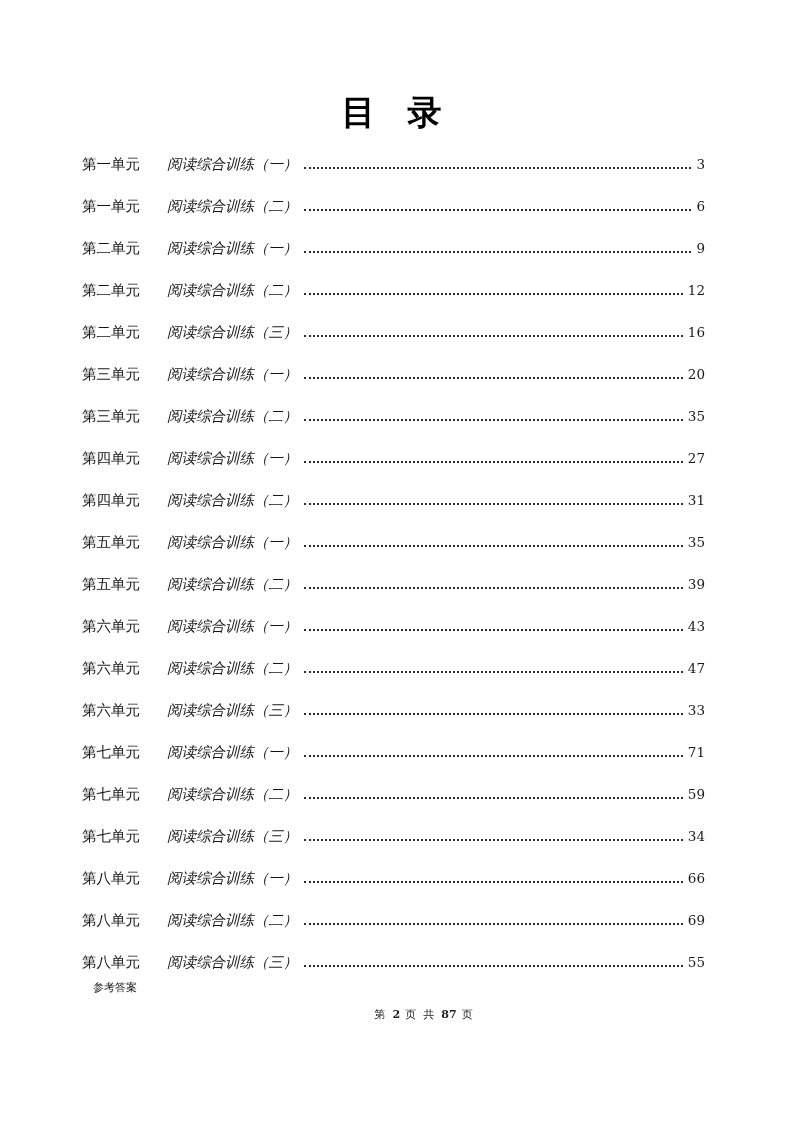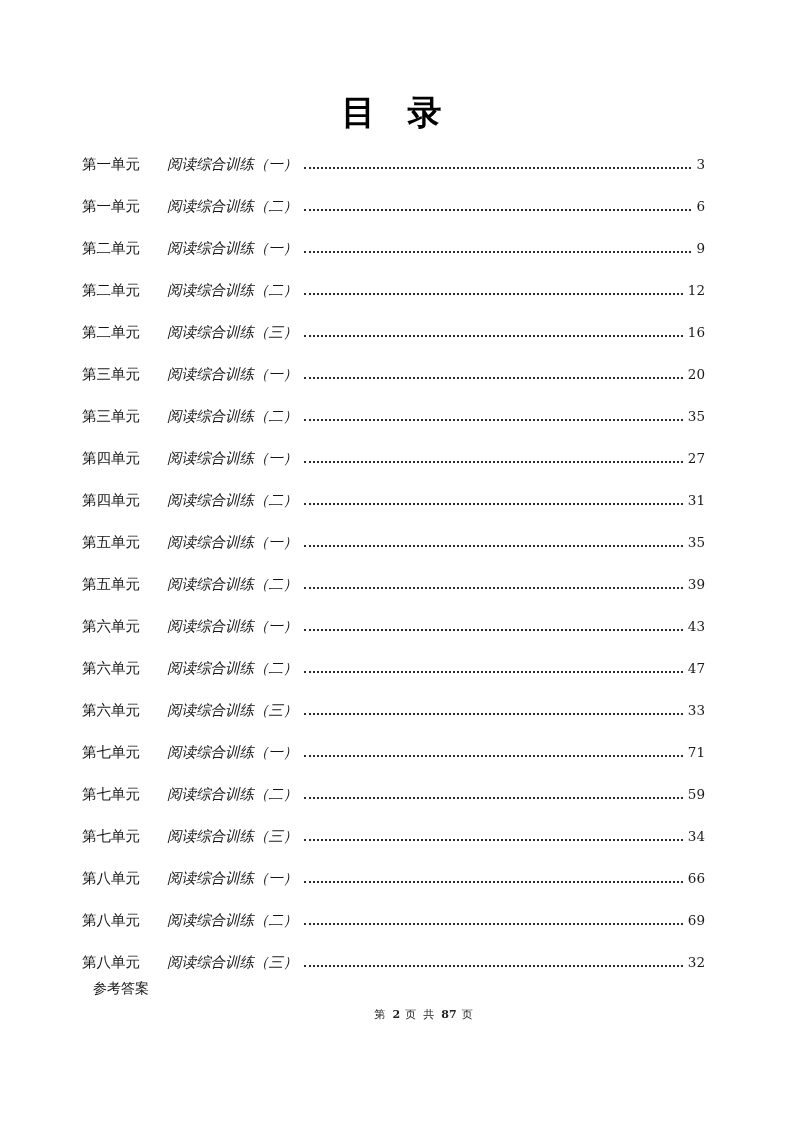--- a/index.html
+++ b/index.html
@@ -62,21 +62,21 @@
   .toc-page {
     flex: 0 0 auto;
     font-family: "DejaVu Serif", serif;
     font-size: 13.5px;
     color: #1a1a1a;
   }
   .answer-row {
     position: absolute;
     top: 980px;
     left: 93px;
-    font-size: 14px;
+    font-size: 11px;
     color: #151515;
   }
   .footer {
     position: absolute;
     top: 1007px;
     left: 0;
     width: 100%;
     text-align: center;
     font-size: 11px;
     color: #222222;
@@ -227,21 +227,21 @@
     <span class="toc-unit">第八单元</span>
     <span class="toc-title">阅读综合训练（二）</span>
     <span class="toc-dots"></span>
     <span class="toc-page">69</span>
   </div>
 
   <div class="toc-row">
     <span class="toc-unit">第八单元</span>
     <span class="toc-title">阅读综合训练（三）</span>
     <span class="toc-dots"></span>
-    <span class="toc-page">32</span>
+    <span class="toc-page">55</span>
   </div>
 </div>
 
   <div class="answer-row">参考答案</div>
 
   <div class="footer">
     <span>第</span>
     <span class="num">2</span>
     <span>页 共</span>
     <span class="num">87</span>

